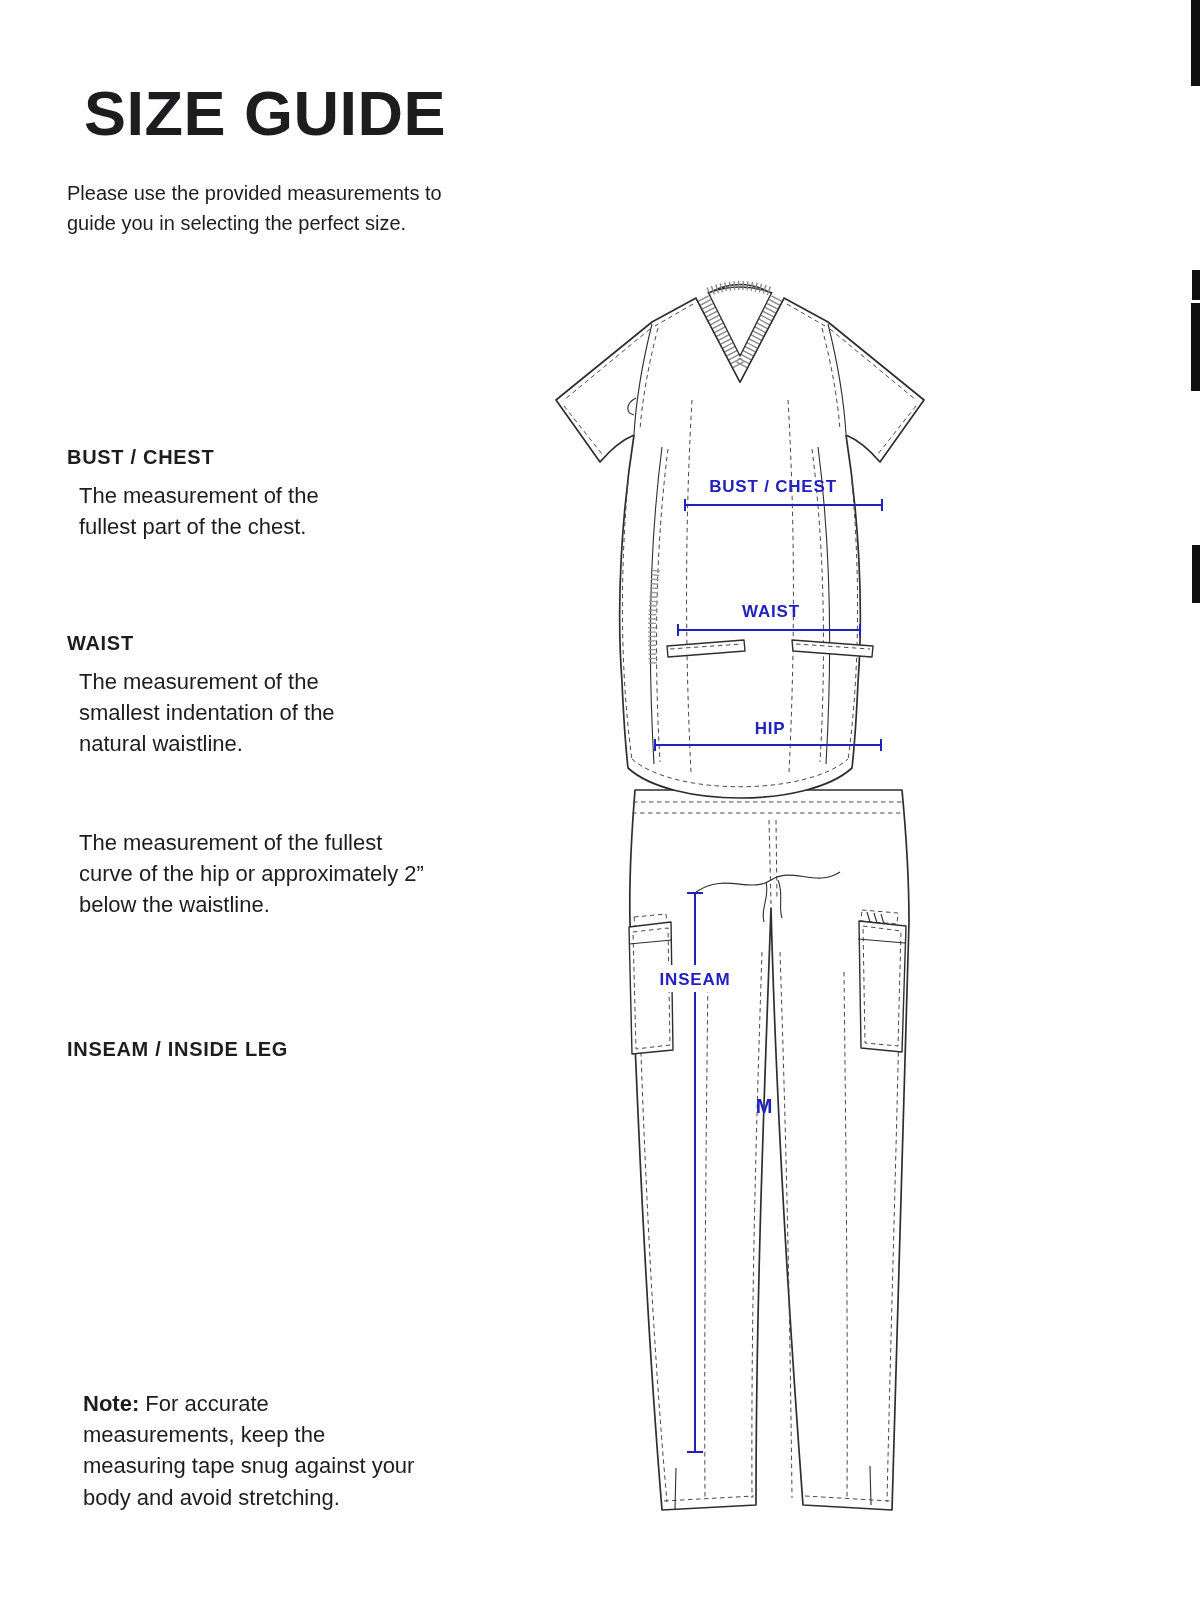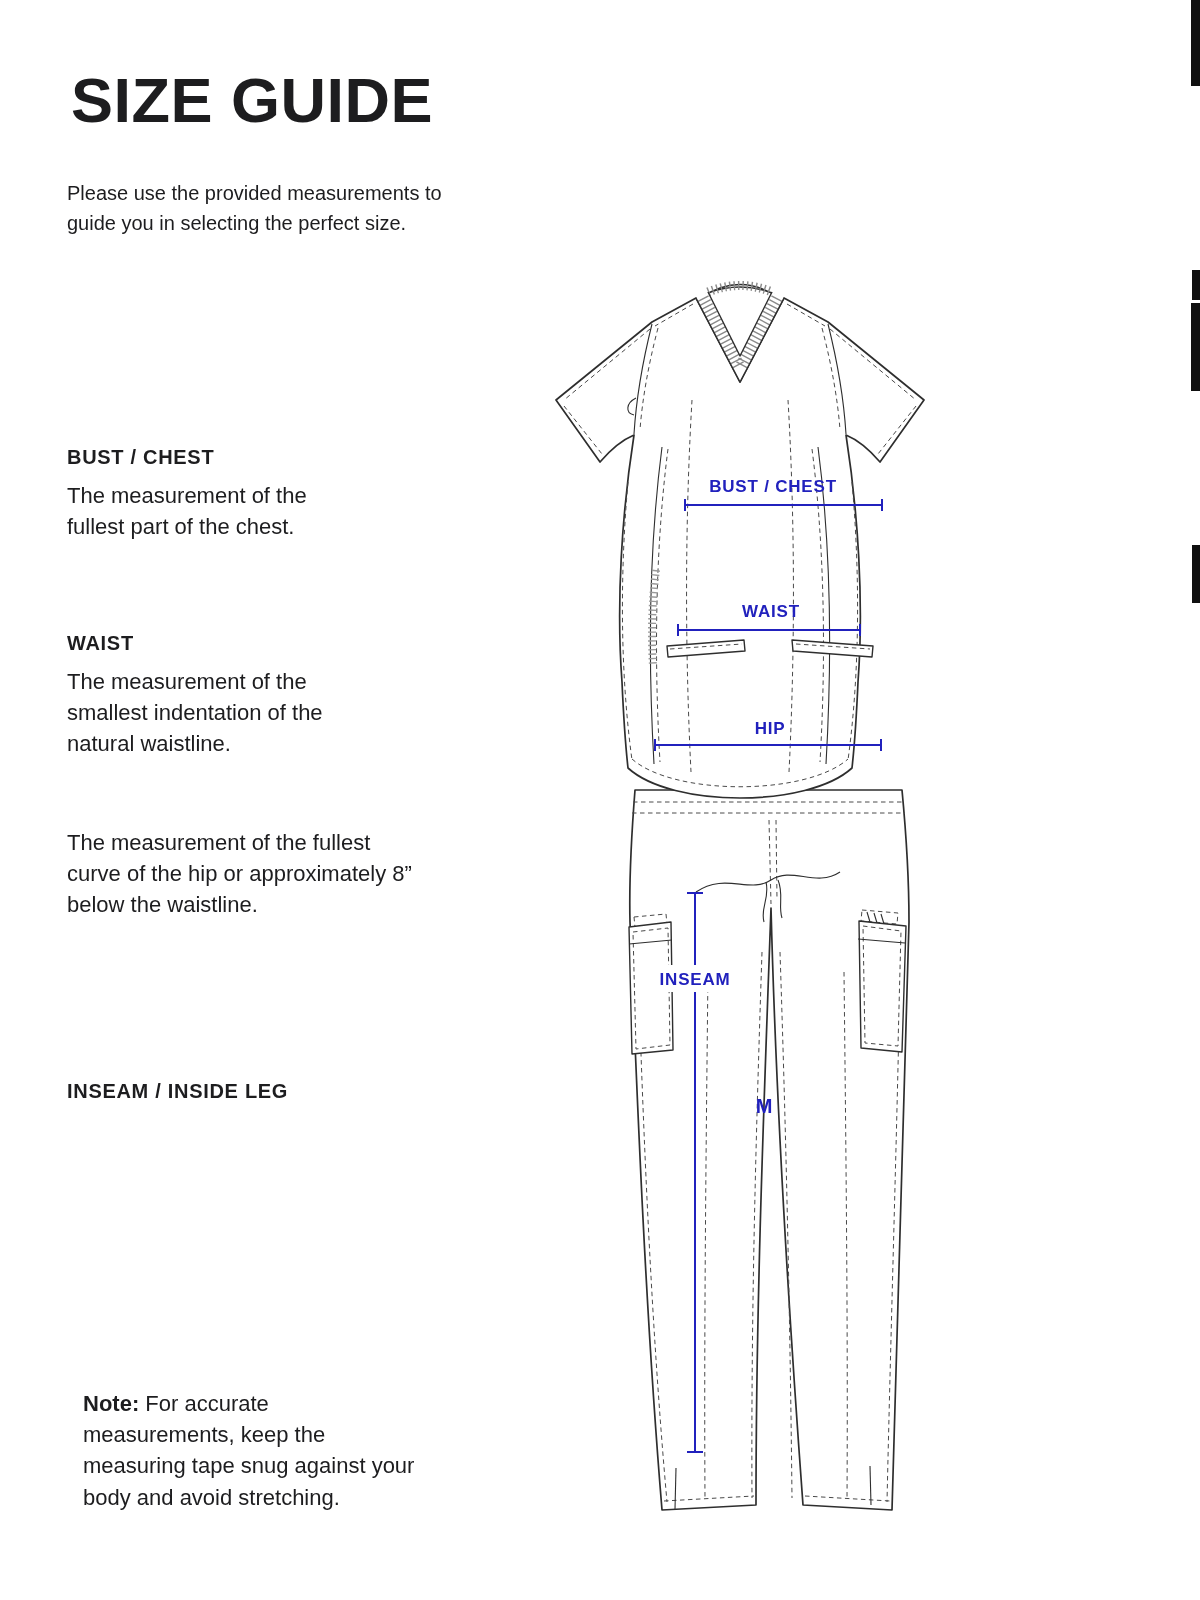--- a/index.html
+++ b/index.html
@@ -5,34 +5,34 @@
   :root{ --accent:#2121bd; --ink:#1d1d1f; --line:#2e2e2e; }
   *{box-sizing:border-box;}
   html,body{margin:0;padding:0;}
   body{
     width:1200px;height:1600px;background:#ffffff;position:relative;overflow:hidden;
     font-family:"Liberation Sans",sans-serif;color:var(--ink);
   }
   .canvas{position:absolute;inset:0;}
 
   h1.page-title{
-    position:absolute;left:67px;top:62px;margin:4px;
+    position:absolute;left:67px;top:62px;margin:17px;
     font-size:63px;font-weight:bold;letter-spacing:.5px;line-height:1.1;
   }
   .intro{
     position:absolute;left:67px;top:178px;width:415px;margin:0;
     font-size:20px;line-height:1.5;
   }
   .sec{position:absolute;left:67px;}
   .sec h2{margin:0;font-size:20px;font-weight:bold;letter-spacing:.7px;}
-  .sec p{margin:11px 0 0;font-size:22px;line-height:1.42;}
+  .sec p{margin:11px 12px 0;font-size:22px;line-height:1.42;}
   .s0{top:446px}.s0 p{width:280px}
   .s1{top:632px}.s1 p{width:292px}
   .s2{top:816px}.s2 p{width:358px}
-  .s3{top:1080px}.s3 p{width:320px}
+  .s3{top:1038px}.s3 p{width:320px}
   .note{
     position:absolute;left:67px;top:1372px;width:335px;margin:16px;
     font-size:22px;line-height:1.42;
   }
   .note strong{font-weight:bold;}
 
   svg.diagram{position:absolute;left:540px;top:272px;}
   svg .outline{fill:#fff;stroke:var(--line);stroke-width:1.7;stroke-linejoin:round;}
   svg .outline2{fill:#fff;stroke:var(--line);stroke-width:1.4;stroke-linejoin:round;}
   svg .nofill{fill:none;stroke:var(--line);stroke-width:1.4;stroke-linejoin:round;}
@@ -66,21 +66,21 @@
     <h2>BUST / CHEST</h2>
     <p>The measurement of the fullest part of the chest.</p>
   </section>
 
   <section class="sec s1">
     <h2>WAIST</h2>
     <p>The measurement of the smallest indentation of the natural waistline.</p>
   </section>
 
   <section class="sec s2">
-    <p>The measurement of the fullest curve of the hip or approximately 8” below the waistline.</p>
+    <p>The measurement of the fullest curve of the hip or approximately 2” below the waistline.</p>
   </section>
 
   <section class="sec s3">
     <h2>INSEAM / INSIDE LEG</h2>
   </section>
 
   <p class="note"><strong>Note:</strong> <span>For accurate measurements, keep the measuring tape snug against your body and avoid stretching.</span></p>
 
   <svg class="diagram" width="400" height="1255" viewBox="0 0 400 1255" aria-hidden="true">
 

